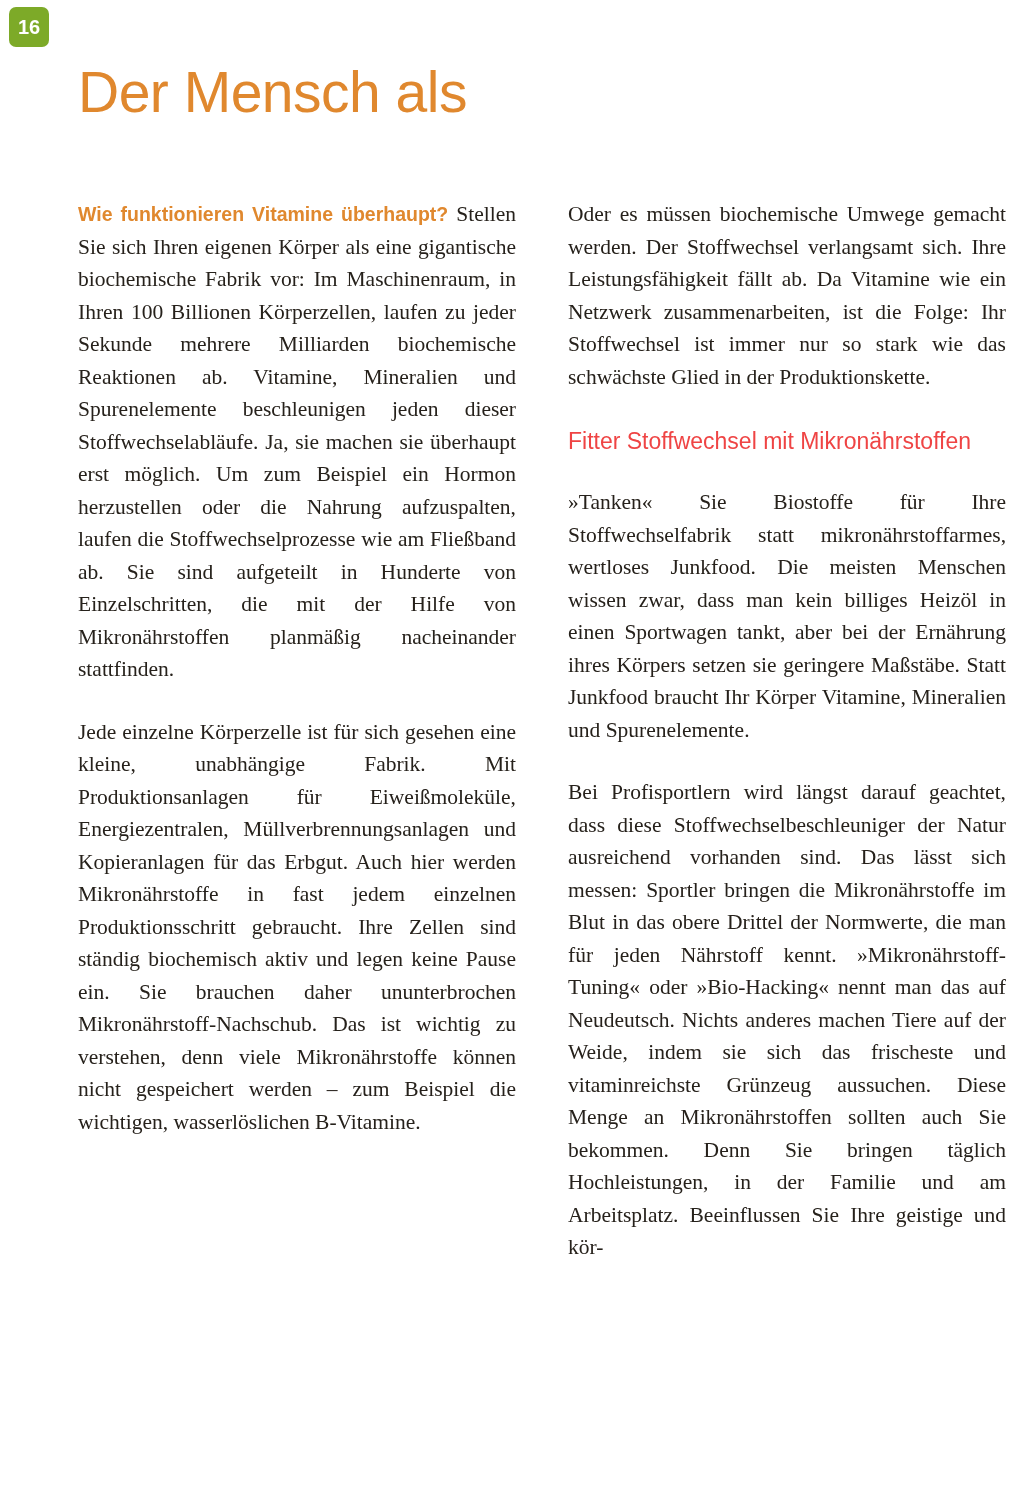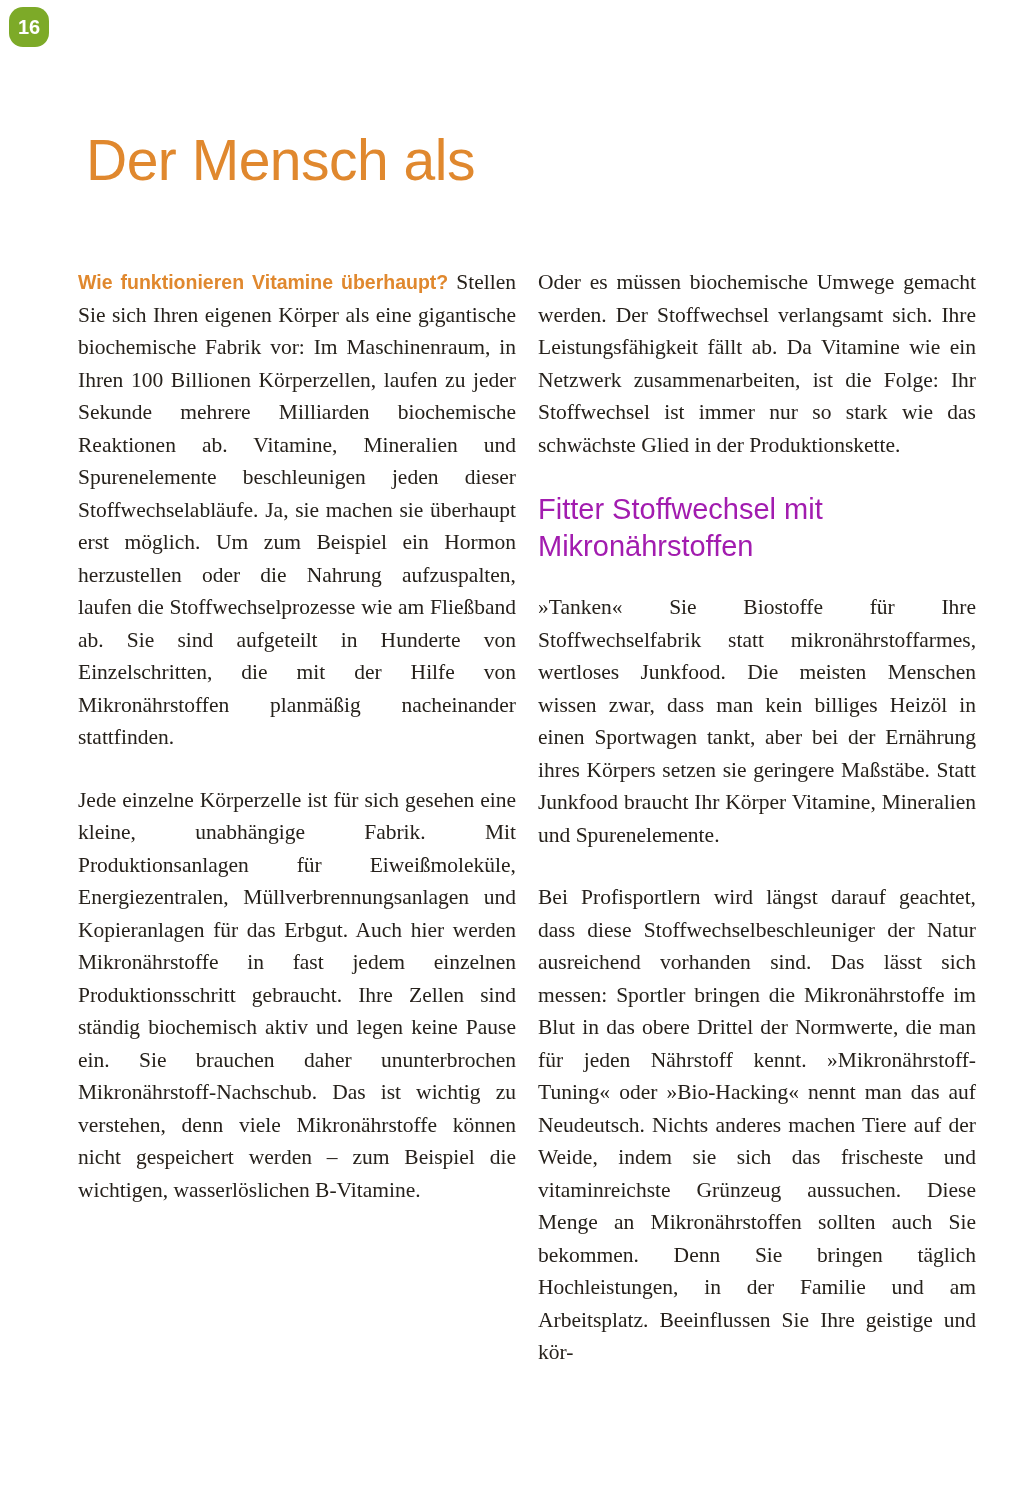--- a/index.html
+++ b/index.html
@@ -13,52 +13,52 @@
     color: #26211b;
   }
 
   .badge {
     position: absolute;
     top: 7px;
     left: 9px;
     width: 40px;
     height: 40px;
     background: #7daa28;
-    border-radius: 14px;
+    border-radius: 7px;
     display: flex;
     align-items: center;
     justify-content: center;
     font-family: "Liberation Sans", sans-serif;
     font-weight: bold;
     font-size: 20px;
     color: #ffffff;
   }
 
   .page {
     position: absolute;
     left: 78px;
     top: 0;
     width: 928px;
   }
 
   h1 {
-    margin: 8px;
-    padding-top: 116px;
+    margin: 0;
+    padding-top: 56px;
     font-family: "Liberation Sans", sans-serif;
     font-weight: normal;
     font-size: 57px;
     line-height: 72px;
     color: #e0882e;
     letter-spacing: -0.5px;
   }
   h1 .tline { display: block; }
 
   .columns {
     display: flex;
-    gap: 22px;
+    gap: 52px;
     margin-top: 70px;
   }
 
   .col {
     width: 438px;
     font-size: 21.5px;
     line-height: 32.5px;
     text-align: justify;
     hyphens: auto;
     -webkit-hyphens: auto;
@@ -70,23 +70,23 @@
     font-family: "Liberation Sans", sans-serif;
     font-weight: bold;
     font-size: 19.5px;
     color: #e0882e;
   }
 
   h2 {
     margin: 16px 0 26px 0;
     font-family: "Liberation Sans", sans-serif;
     font-weight: normal;
-    font-size: 29px;
+    font-size: 23px;
     line-height: 37px;
-    color: #a21caf;
+    color: #ef4444;
     text-align: left;
   }
 </style>
 </head>
 <body>
 
 <div class="badge">
   <span>16</span>
 </div>
 

